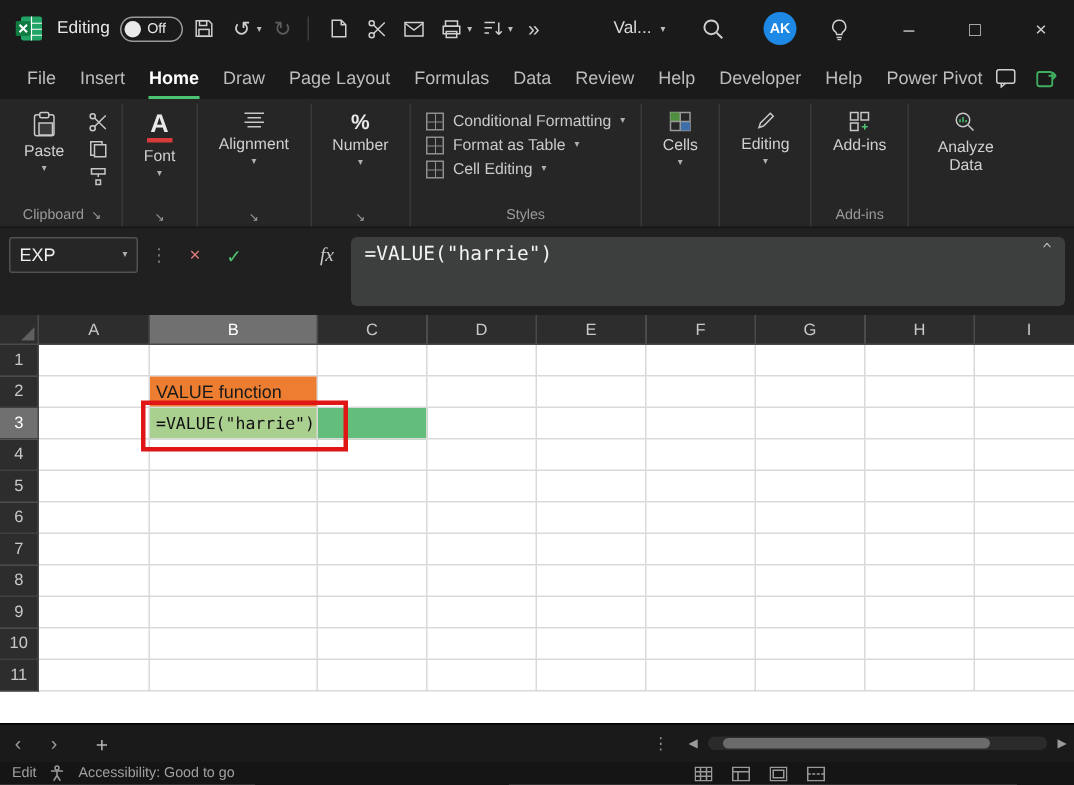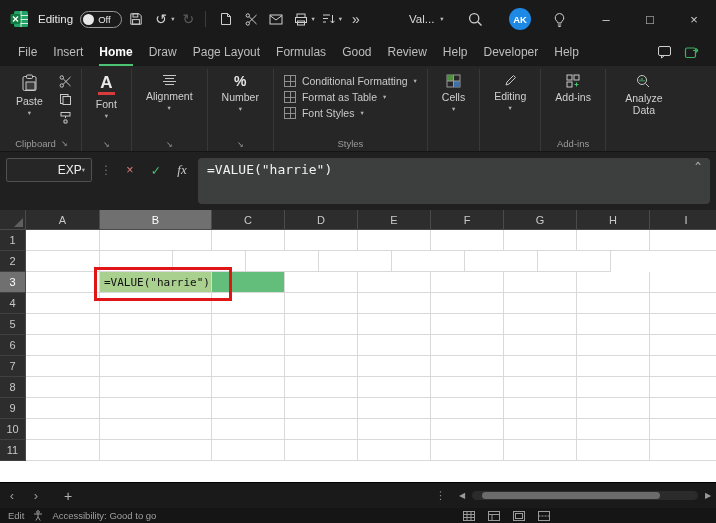--- a/index.html
+++ b/index.html
@@ -53,26 +53,26 @@
   .styles-col{display:flex;flex-direction:column;gap:4px;align-items:flex-start;padding:4px 4px 0;}
   .style-row{display:flex;align-items:center;gap:6px;font-size:10.5px;color:#c9c9c9;cursor:pointer;}
   .mini-grid{width:12px;height:12px;border:1px solid #8f8f8f;flex:none;
      background-image:linear-gradient(#8f8f8f 1px,transparent 1px),linear-gradient(90deg,#8f8f8f 1px,transparent 1px);
      background-size:6px 6px;background-position:-1px -1px;}
 
   
   .fbar{height:58px;background:#202020;display:flex;padding:6px 6px 0;gap:6px;align-items:flex-start;}
   .namebox{width:86px;height:24px;background:#262626;border:1px solid #515151;border-radius:2px;display:flex;
            align-items:center;padding:0 6px;font-size:12px;color:#eee;cursor:pointer;}
-  .namebox .nb-val{flex:1;text-align:right;}
+  .namebox .nb-val{flex:1;}
   .fb-dots{height:24px;display:flex;align-items:center;color:#777;font-size:12px;padding:0 2px;cursor:pointer;}
   .fb-btn{width:20px;height:24px;display:flex;align-items:center;justify-content:center;font-size:12.5px;cursor:pointer;}
   .fb-cancel{color:#e07a7a;}
   .fb-check{color:#4cc273;}
-  .fx{font-family:"Liberation Serif",serif;font-style:italic;color:#c9c9c9;font-size:13px;}
+  .fx{font-family:"Liberation Serif",serif;font-style:italic;color:#c9c9c9;font-size:13px;margin-left:36px;}
   .finput{flex:1;height:46px;background:#3d3e3e;border-radius:4px;padding:4px 24px 4px 9px;
           font-family:"DejaVu Sans Mono",monospace;font-size:13px;color:#f2f2f2;position:relative;cursor:text;}
   .fcollapse{position:absolute;top:3px;right:9px;font-size:10px;color:#bbb;cursor:pointer;}
 
   
   .grid{position:absolute;top:210px;left:0;width:716px;height:272px;background:#fff;overflow:hidden;}
   .ghr{display:flex;height:20px;}
   .gcorner{width:26px;height:20px;background:#2d2d2d;border-right:1px solid #4a4a4a;border-bottom:1px solid #4a4a4a;position:relative;flex:none;}
   .gcorner::after{content:"";position:absolute;right:2px;bottom:2px;border-left:9px solid transparent;border-bottom:9px solid #5f5f5f;}
   .gch{height:20px;display:flex;align-items:center;justify-content:center;font-size:11px;color:#c9c9c9;background:#2d2d2d;
@@ -197,25 +197,26 @@
   </div>
 
   <div class="menubar">
     <div style="display:flex;">
         <div class="menu-item">File</div>
         <div class="menu-item">Insert</div>
         <div class="menu-item active">Home</div>
         <div class="menu-item">Draw</div>
         <div class="menu-item">Page Layout</div>
         <div class="menu-item">Formulas</div>
-        <div class="menu-item">Good</div>
+        <div class="menu-item">Data</div>
         <div class="menu-item">Review</div>
         <div class="menu-item">Help</div>
         <div class="menu-item">Developer</div>
         <div class="menu-item">Help</div>
+        <div class="menu-item">Power Pivot</div>
       </div>
     <div class="menu-right">
       <span>
         <svg width="15" height="14" viewBox="0 0 15 14" fill="none" stroke="#cfcfcf">
             <rect x="1.5" y="1.5" width="12" height="9" rx="1.5"></rect>
             <path d="M4.5 10.5v2.5l3-2.5"></path>
           </svg>
       </span>
       <span>
         <svg width="16" height="14" viewBox="0 0 16 14" fill="none" stroke="#3fae5f" stroke-width="1.2">
@@ -313,21 +314,21 @@
           <span>Conditional Formatting</span>
           <span class="chev">▾</span>
         </div>
         <div class="style-row">
           <span class="mini-grid"></span>
           <span>Format as Table</span>
           <span class="chev">▾</span>
         </div>
         <div class="style-row">
           <span class="mini-grid"></span>
-          <span>Font Styles</span>
+          <span>Cell Editing</span>
           <span class="chev">▾</span>
         </div>
       </div>
       <div class="rgroup-label">
           <span>Styles</span>
         </div>
     </div>
 
     <div class="rgroup">
       <div class="big-btn">
@@ -424,20 +425,21 @@
         <div class="gcell" style="width: 73px;"></div>
         <div class="gcell" style="width: 73px;"></div>
         <div class="gcell" style="width: 73px;"></div>
         <div class="gcell" style="width: 73px;"></div>
         <div class="gcell" style="width: 73px;"></div>
         <div class="gcell" style="width: 73px;"></div>
       </div>
       <div class="grow">
         <div class="grh">2</div>
         <div class="gcell" style="width: 74px;"></div>
+        <div class="gcell" style="width: 112px; background: rgb(237, 125, 49); color: rgb(26, 26, 26);">VALUE function</div>
         <div class="gcell" style="width: 73px;"></div>
         <div class="gcell" style="width: 73px;"></div>
         <div class="gcell" style="width: 73px;"></div>
         <div class="gcell" style="width: 73px;"></div>
         <div class="gcell" style="width: 73px;"></div>
         <div class="gcell" style="width: 73px;"></div>
         <div class="gcell" style="width: 73px;"></div>
       </div>
       <div class="grow">
         <div class="grh sel">3</div>

